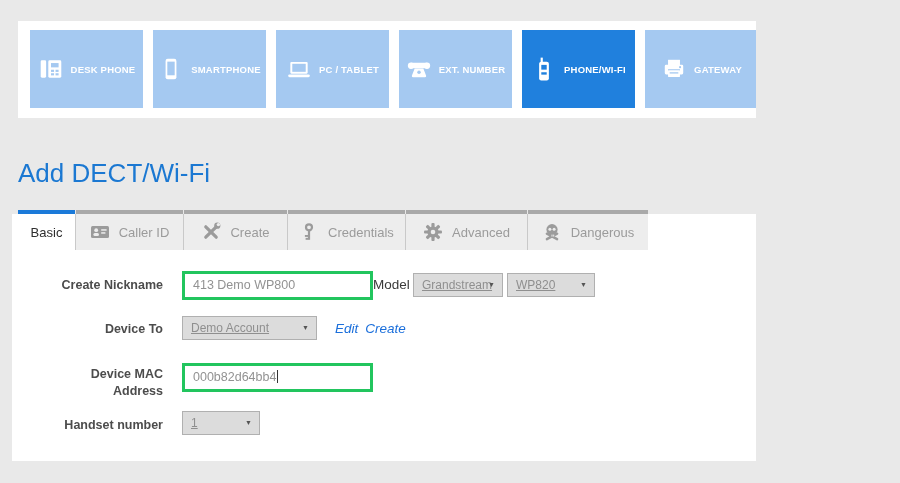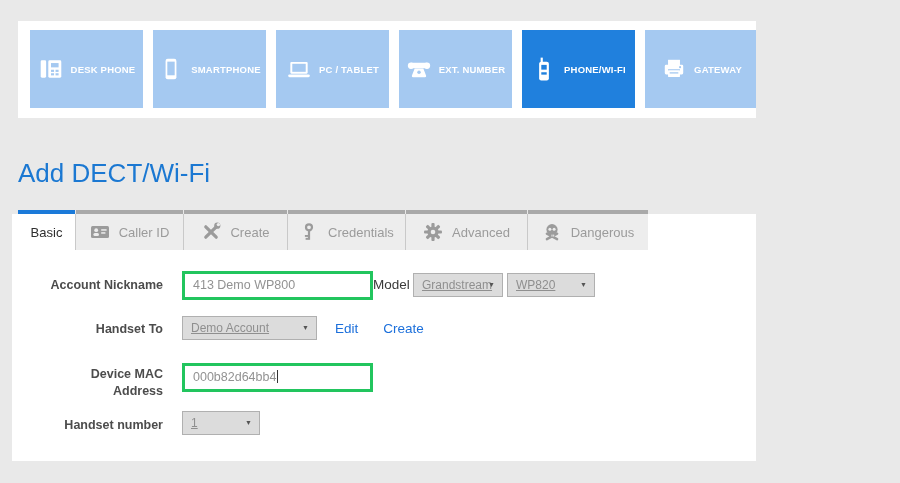--- a/index.html
+++ b/index.html
@@ -76,21 +76,21 @@
     font-size:12px;color:#8f8f8f;line-height:22px;padding:0 18px 0 8px;
     cursor:pointer;white-space:nowrap;overflow:hidden;box-sizing:border-box;text-decoration:underline;
   }
   .dd .dd-arrow{
     position:absolute;right:7px;top:50%;transform:translateY(-52%);
     font-size:7px;color:#555;
   }
   .inline-label{
     position:absolute;font-size:13.5px;color:#3a3a3a;line-height:16px;
   }
-  .links{position:absolute;display:flex;gap:25px;}
+  .links{position:absolute;display:flex;gap:7px;font-style:italic;}
   .link{font-size:13.5px;color:#1b6fdb;cursor:pointer;line-height:16px;}
 </style>
 </head>
 <body>
 
 <div class="stage">
 
   <div class="header-card">
     <div class="device-row">
 
@@ -255,36 +255,36 @@
           <circle cx="12.1" cy="7.2" r="1.5" fill="#ededed"></circle>
           <rect x="9.5" y="12.6" width="1" height="2" fill="#ededed"></rect>
           <rect x="11.2" y="12.6" width="1" height="2" fill="#ededed"></rect>
         </svg>
         <span>Dangerous</span>
       </div>
     </div>
 
   </div>
 
-  <div class="form-label" style="left:41px;top:277px;">Account Nickname</div>
+  <div class="form-label" style="left:41px;top:277px;">Create Nickname</div>
   <div class="text-input" style="left:182px;top:271px;width:169px;height:23px;">
     <span>413 Demo WP800</span>
   </div>
 
   <div class="inline-label" style="left:373px;top:277px;">Model</div>
   <div class="dd" style="left:413px;top:273px;width:90px;height:24px;">
     <span>Grandstream</span>
     <span class="dd-arrow">▼</span>
   </div>
   <div class="dd" style="left:507px;top:273px;width:88px;height:24px;">
     <span>WP820</span>
     <span class="dd-arrow">▼</span>
   </div>
 
-  <div class="form-label" style="left:41px;top:321px;">Handset To</div>
+  <div class="form-label" style="left:41px;top:321px;">Device To</div>
   <div class="dd" style="left:182px;top:316px;width:135px;height:24px;">
     <span>Demo Account</span>
     <span class="dd-arrow">▼</span>
   </div>
   <div class="links" style="left:335px;top:321px;">
     <span class="link">Edit</span>
     <span class="link">Create</span>
   </div>
 
   <div class="form-label" style="left:41px;top:366px;">Device MAC Address</div>

